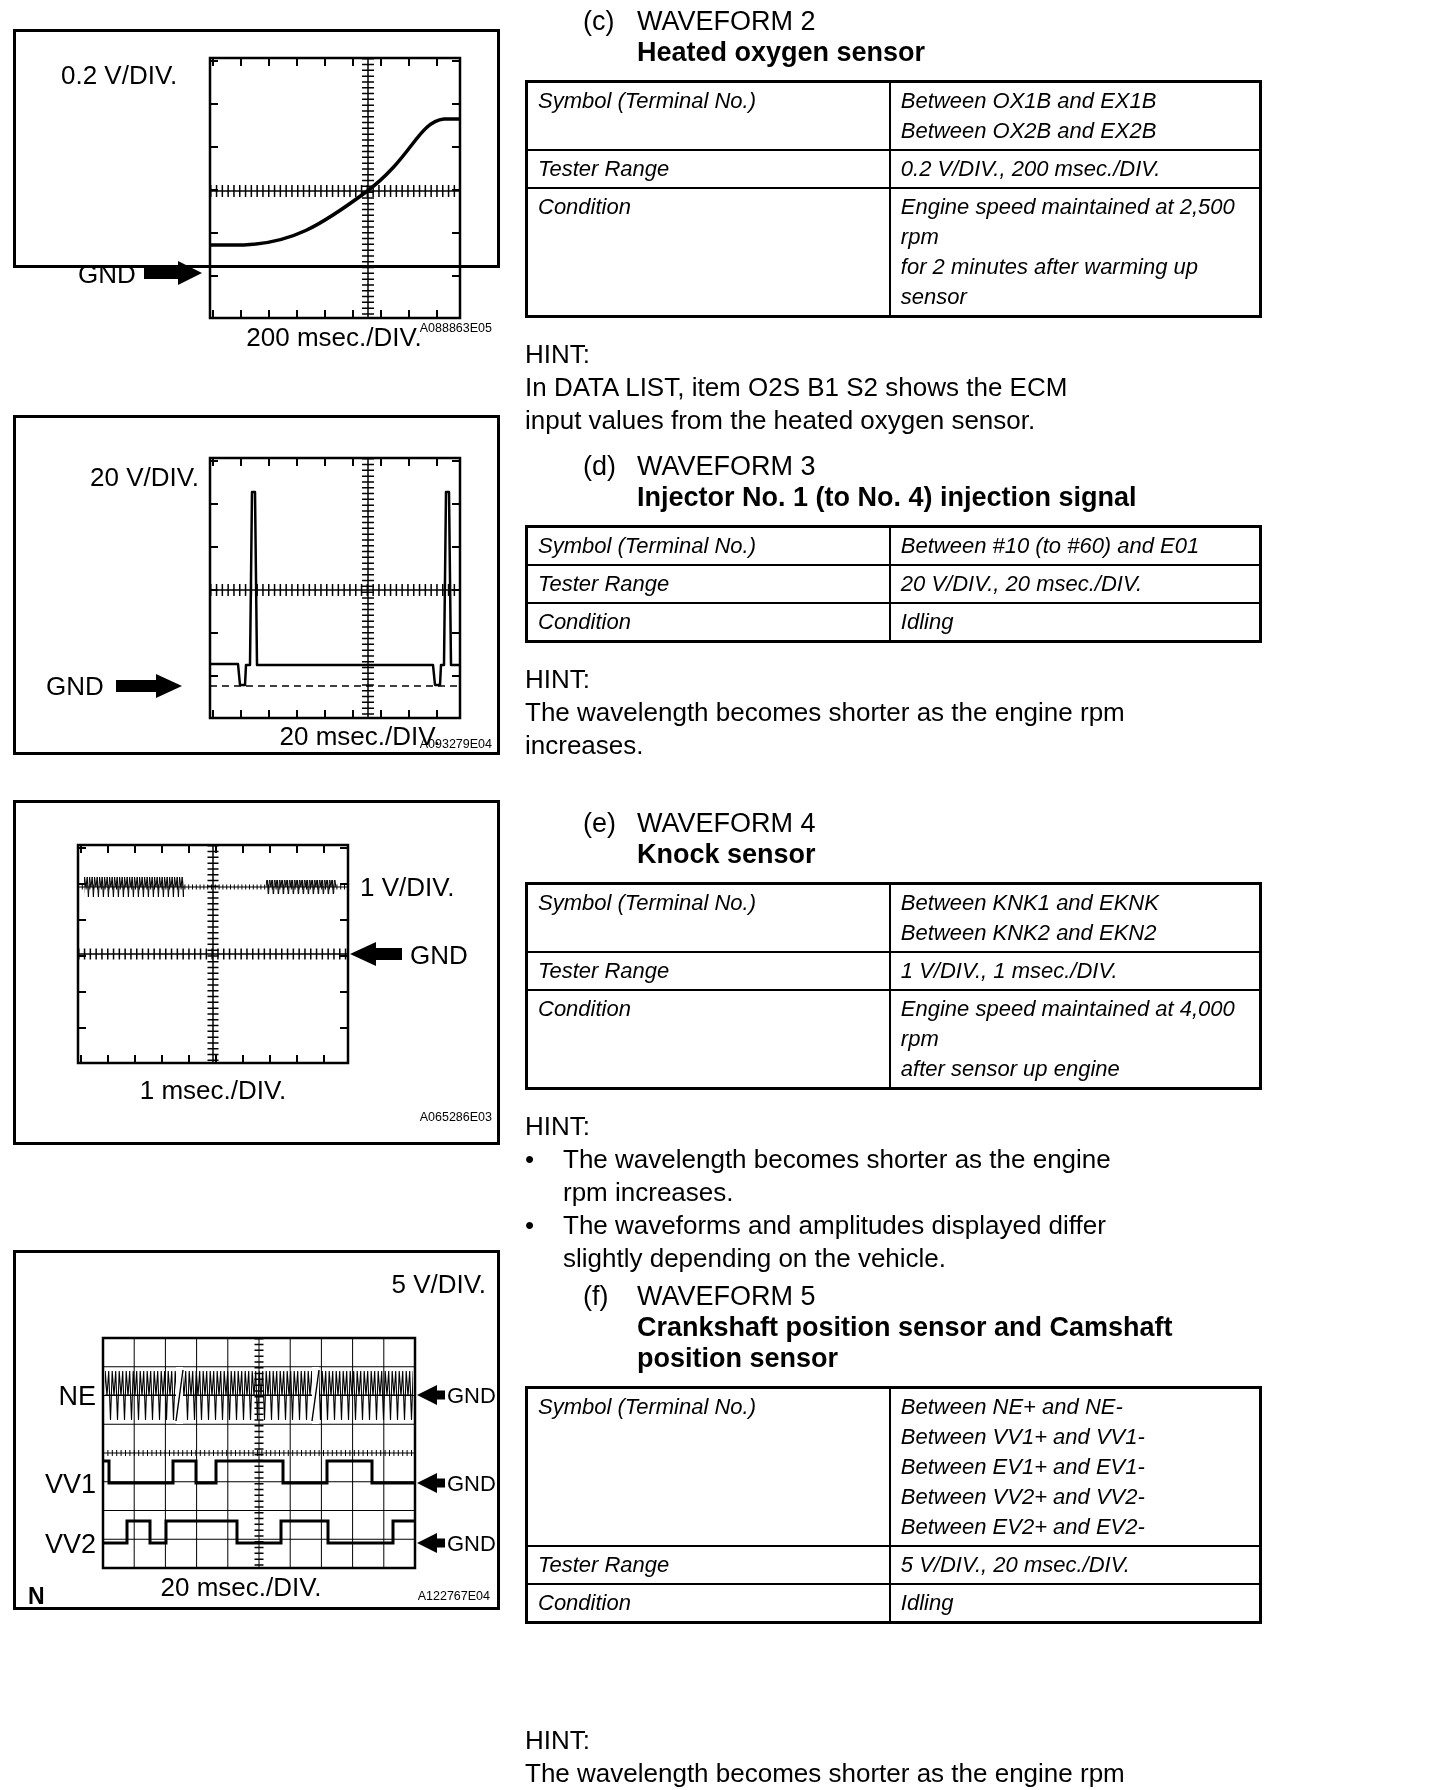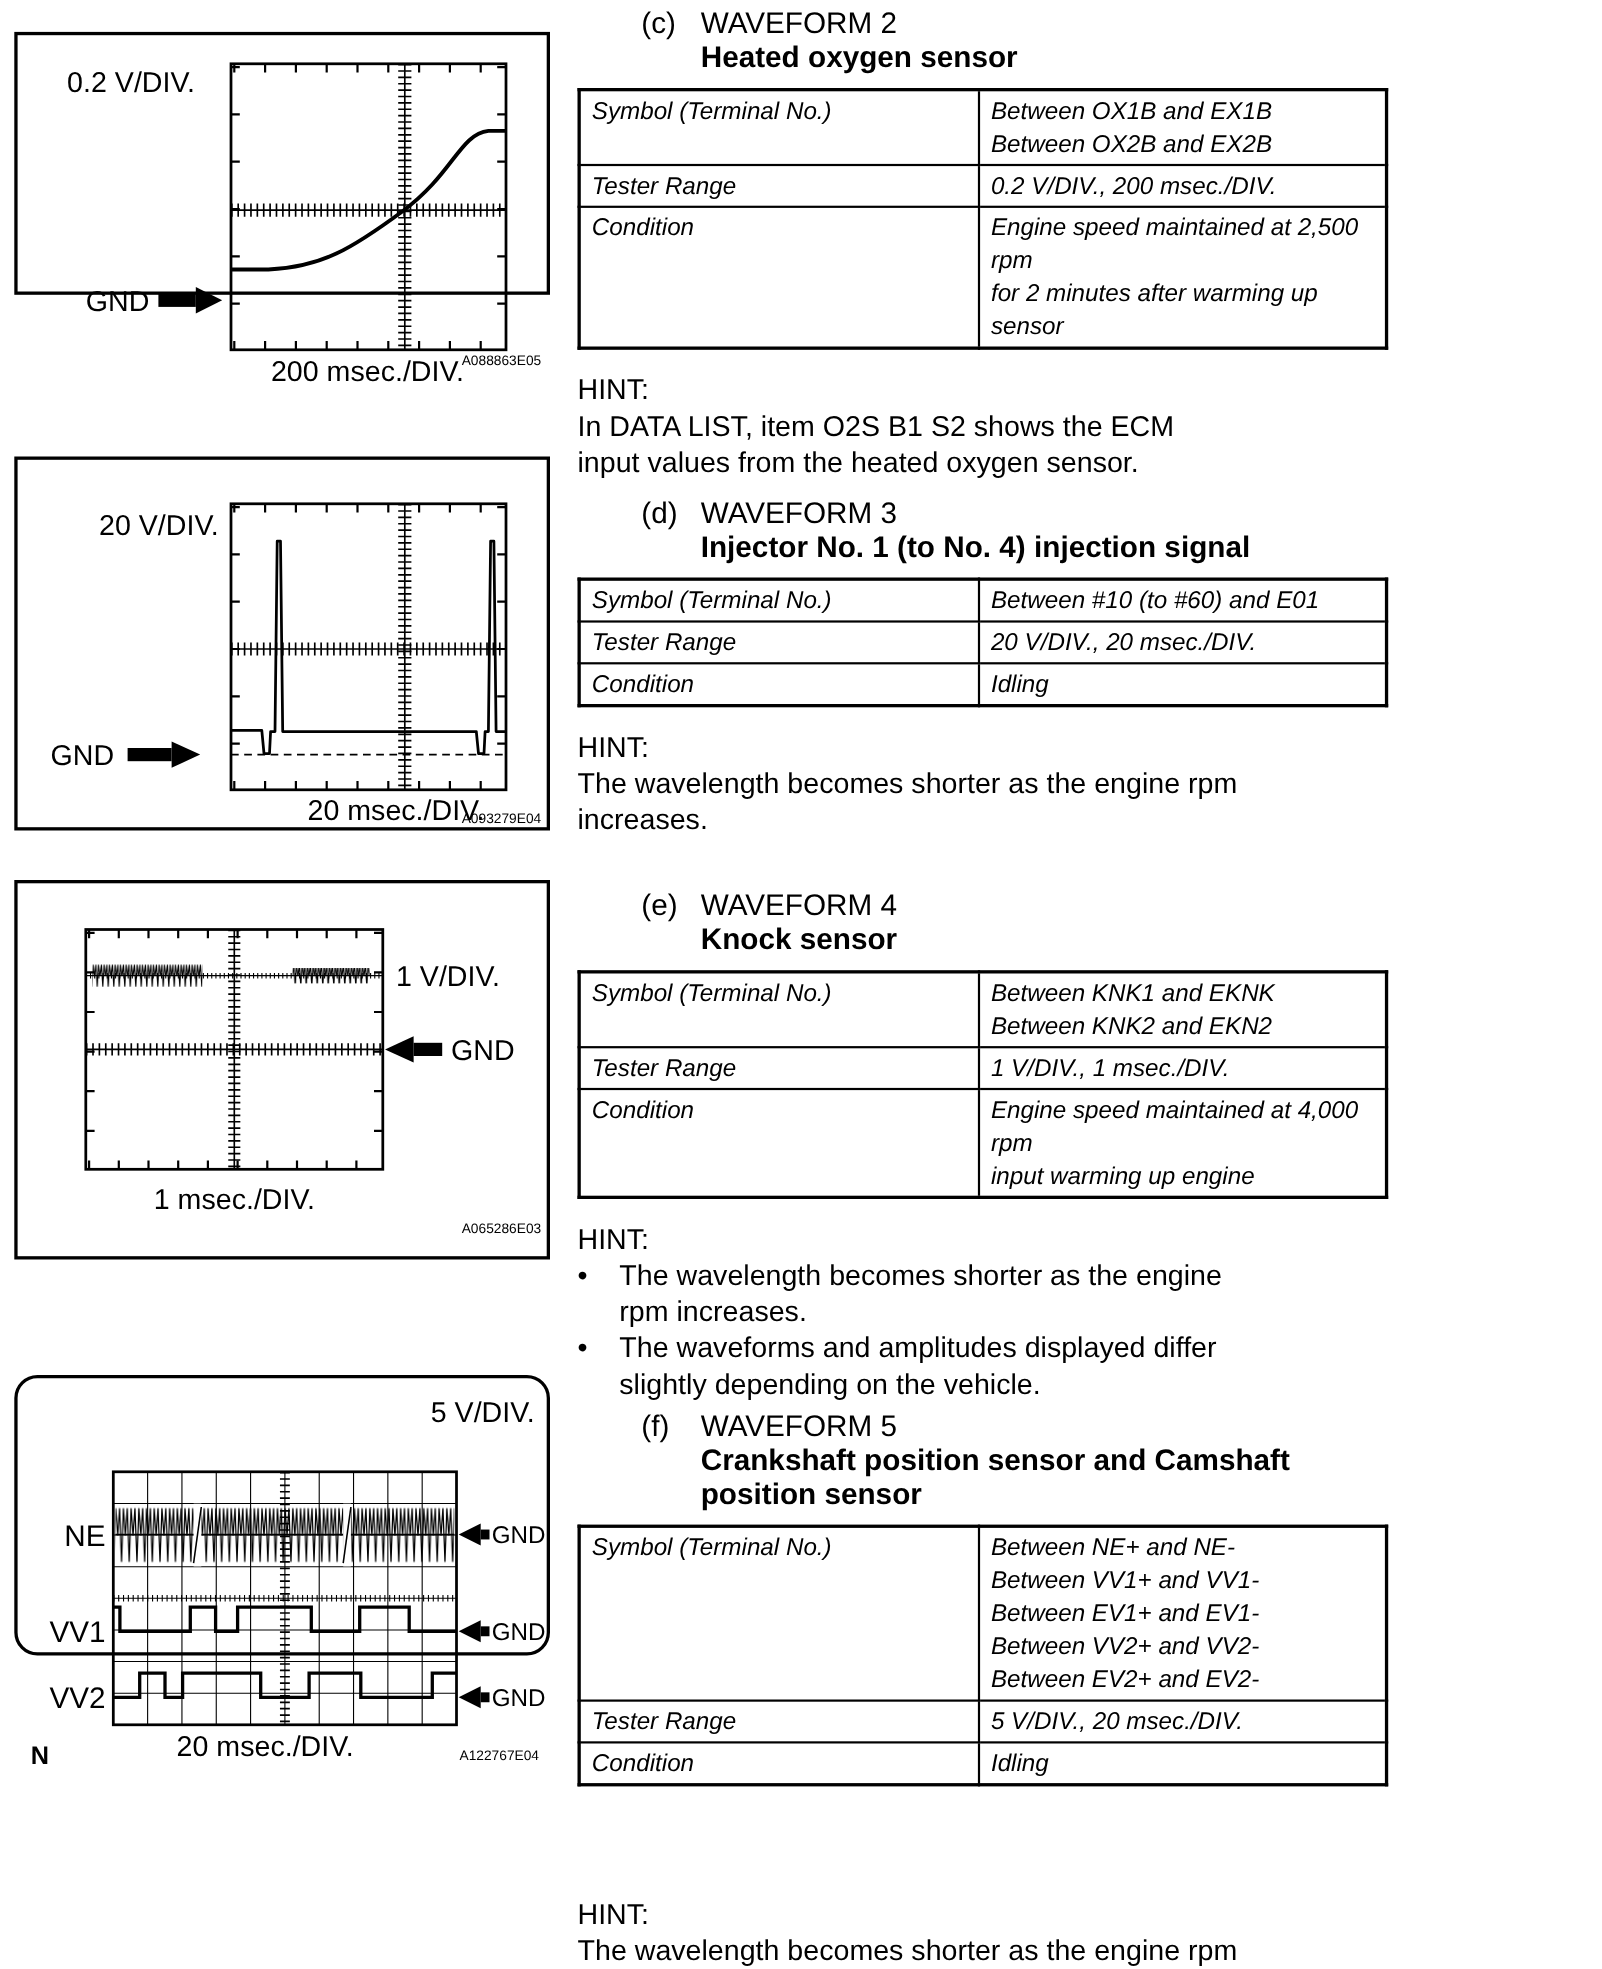--- a/index.html
+++ b/index.html
@@ -6,21 +6,21 @@
   .page { position:relative; width:1456px; height:1790px; background:#fff; color:#000;
           font-family:"Liberation Sans", sans-serif; overflow:hidden; }
 
   
   .figbox { position:absolute; left:13px; width:487px; border:3px solid #000;
             background:#fff; box-sizing:border-box; }
   .figbox svg { display:block; font-family:"Liberation Sans", sans-serif; }
   #fig1 { top:29px;  height:239px; }
   #fig2 { top:415px; height:340px; }
   #fig3 { top:800px; height:345px; }
-  #fig4 { top:1250px; height:255px;border-radius:21px; }
+  #fig4 { top:1250px; height:360px; }
 
   
   .rightcol { position:absolute; left:525px; top:6px; width:737px; }
   .sec-head { display:flex; font-size:27px; line-height:31px; }
   .sec-index { margin-left:58px; width:54px; flex:0 0 54px; }
   .sec-sub { margin-left:112px; font-weight:bold; font-size:27px; line-height:31px; }
   #sec-d { margin-top:14px; }
   #sec-e { margin-top:46px; }
   #sec-f { margin-top:6px; }
 
@@ -284,21 +284,21 @@
         <tr>
           <td class="lbl">Tester Range</td>
           <td>
             <div>1 V/DIV., 1 msec./DIV.</div>
           </td>
         </tr>
         <tr>
           <td class="lbl">Condition</td>
           <td>
             <div>Engine speed maintained at 4,000 rpm</div>
-            <div>input warming up engine</div>
+            <div>after sensor up engine</div>
           </td>
         </tr>
       </tbody>
         </table>
       <div class="hint">
         <div>HINT:</div>
         <div class="bullet-row">
           <span class="bullet-dot">•</span>
           <div>
             <div>The wavelength becomes shorter as the engine</div>

